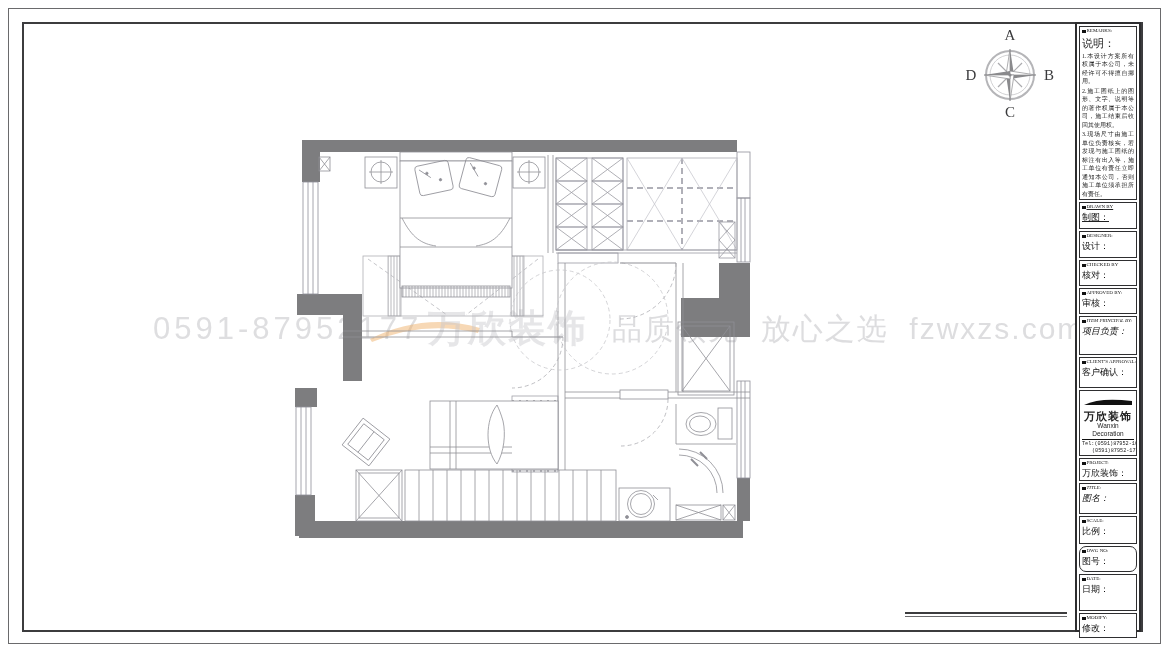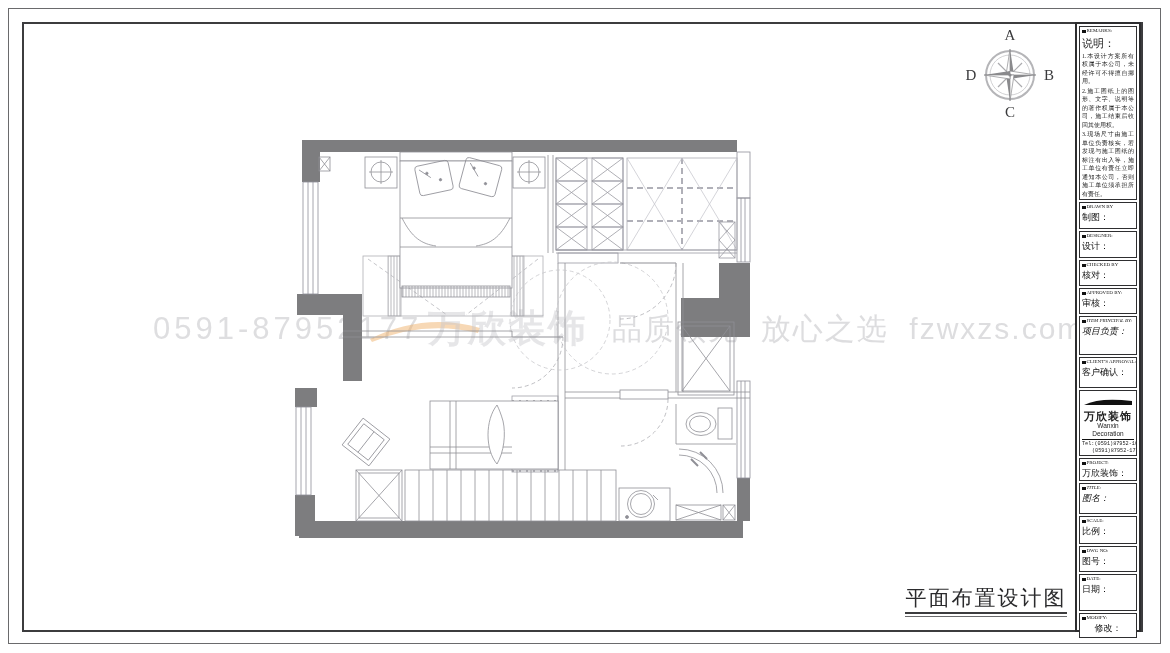--- a/index.html
+++ b/index.html
@@ -316,38 +316,37 @@
       <polygon points="20,51 46,47 46,51" fill="#8a8a8d"></polygon>
       <polygon points="20,51 46,55 46,51" fill="#fff" stroke="#8a8a8d" stroke-width="0.7"></polygon>
       <circle cx="46" cy="51" r="1.6" fill="#8a8a8d"></circle>
     </g>
     <text x="46" y="16" text-anchor="middle" font-family="Liberation Serif,serif" font-size="15" fill="#3a3a3c">A</text>
     <text x="85" y="56" text-anchor="middle" font-family="Liberation Serif,serif" font-size="15" fill="#3a3a3c">B</text>
     <text x="46" y="93" text-anchor="middle" font-family="Liberation Serif,serif" font-size="15" fill="#3a3a3c">C</text>
     <text x="7" y="56" text-anchor="middle" font-family="Liberation Serif,serif" font-size="15" fill="#3a3a3c">D</text>
   </svg>
 
-  <div class="dwg-title">平面布置设计图</div>
   <div class="dwg-underline"></div>
   <div class="dwg-underline2"></div>
 
   <div class="tb">
     <div class="tb-box" style="height:174px;">
       <div class="tb-head">
           <span class="sq"></span>
           <span>REMARKS:</span>
         </div>
       <div class="tb-remarks-title">说明：</div>
       <p class="tb-remark">1.本设计方案所有权属于本公司，未经许可不得擅自挪用。</p>
       <p class="tb-remark">2.施工图纸上的图形、文字、说明等的著作权属于本公司，施工结束后收回其使用权。</p>
       <p class="tb-remark">3.现场尺寸由施工单位负责核实，若发现与施工图纸的标注有出入等，施工单位有责任立即通知本公司，否则施工单位须承担所有责任。</p>
       <p class="tb-remark">4.本设计方案是依客户要求设计，经客户签字即视为同意认可，不得随意更改。</p>
     </div>
 
-    <div class="tb-box" style="height:27px;">
+    <div class="tb-box" style="height:27px;text-decoration:underline;">
       <div class="tb-head">
           <span class="sq"></span>
           <span>DRAWN BY</span>
         </div>
       <div class="tb-label">制图：</div>
     </div>
     <div class="tb-box" style="height:27px;">
       <div class="tb-head">
           <span class="sq"></span>
           <span>DESIGNER:</span>
@@ -409,35 +408,35 @@
         </div>
       <div class="tb-label">图名：</div>
     </div>
     <div class="tb-box" style="height:28px;">
       <div class="tb-head">
           <span class="sq"></span>
           <span>SCALE:</span>
         </div>
       <div class="tb-label">比例：</div>
     </div>
-    <div class="tb-box" style="height:26px;">
+    <div class="tb-box" style="height:26px;border-radius:7px;">
       <div class="tb-head">
           <span class="sq"></span>
           <span>DWG NO:</span>
         </div>
       <div class="tb-label">图号：</div>
     </div>
     <div class="tb-box" style="height:37px;">
       <div class="tb-head">
           <span class="sq"></span>
           <span>DATE:</span>
         </div>
       <div class="tb-label">日期：</div>
     </div>
-    <div class="tb-box" style="height:25px;margin-bottom:18px;text-align:center;">
+    <div class="tb-box" style="height:25px;margin-bottom:18px;">
       <div class="tb-head">
           <span class="sq"></span>
           <span>MODIFY:</span>
         </div>
       <div class="tb-label">修改：</div>
     </div>
   </div>
 </div>
 
 </body></html>

